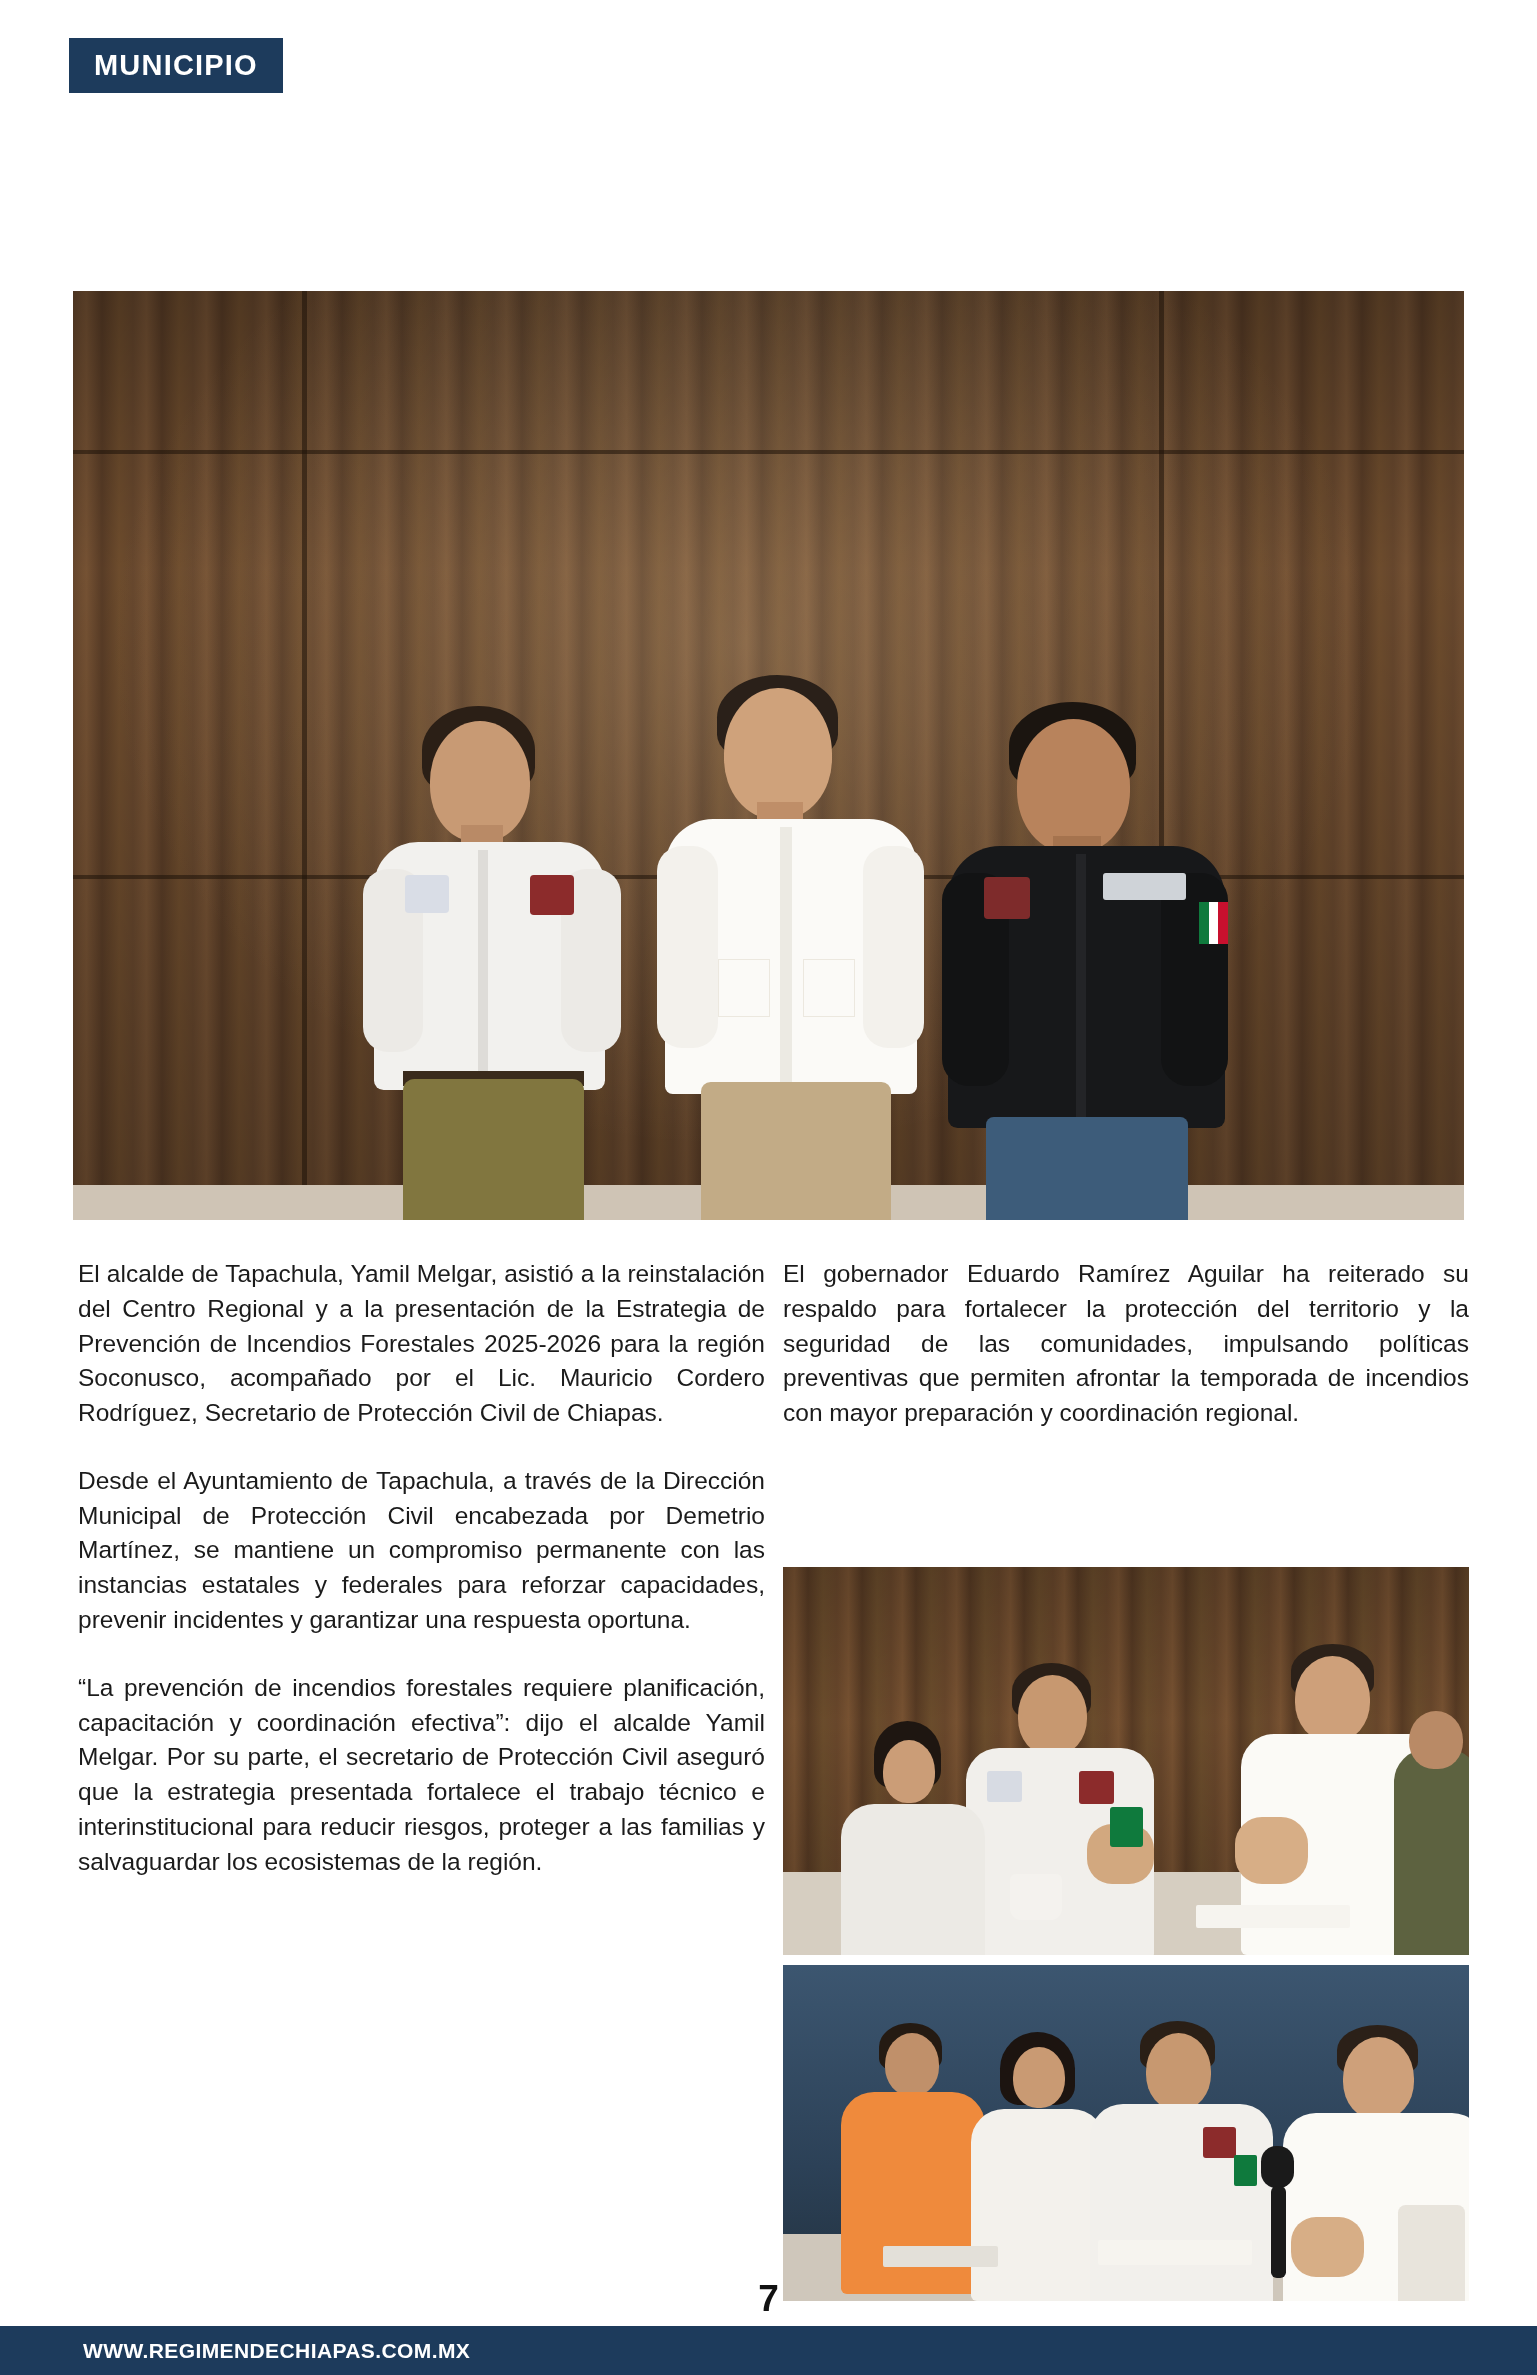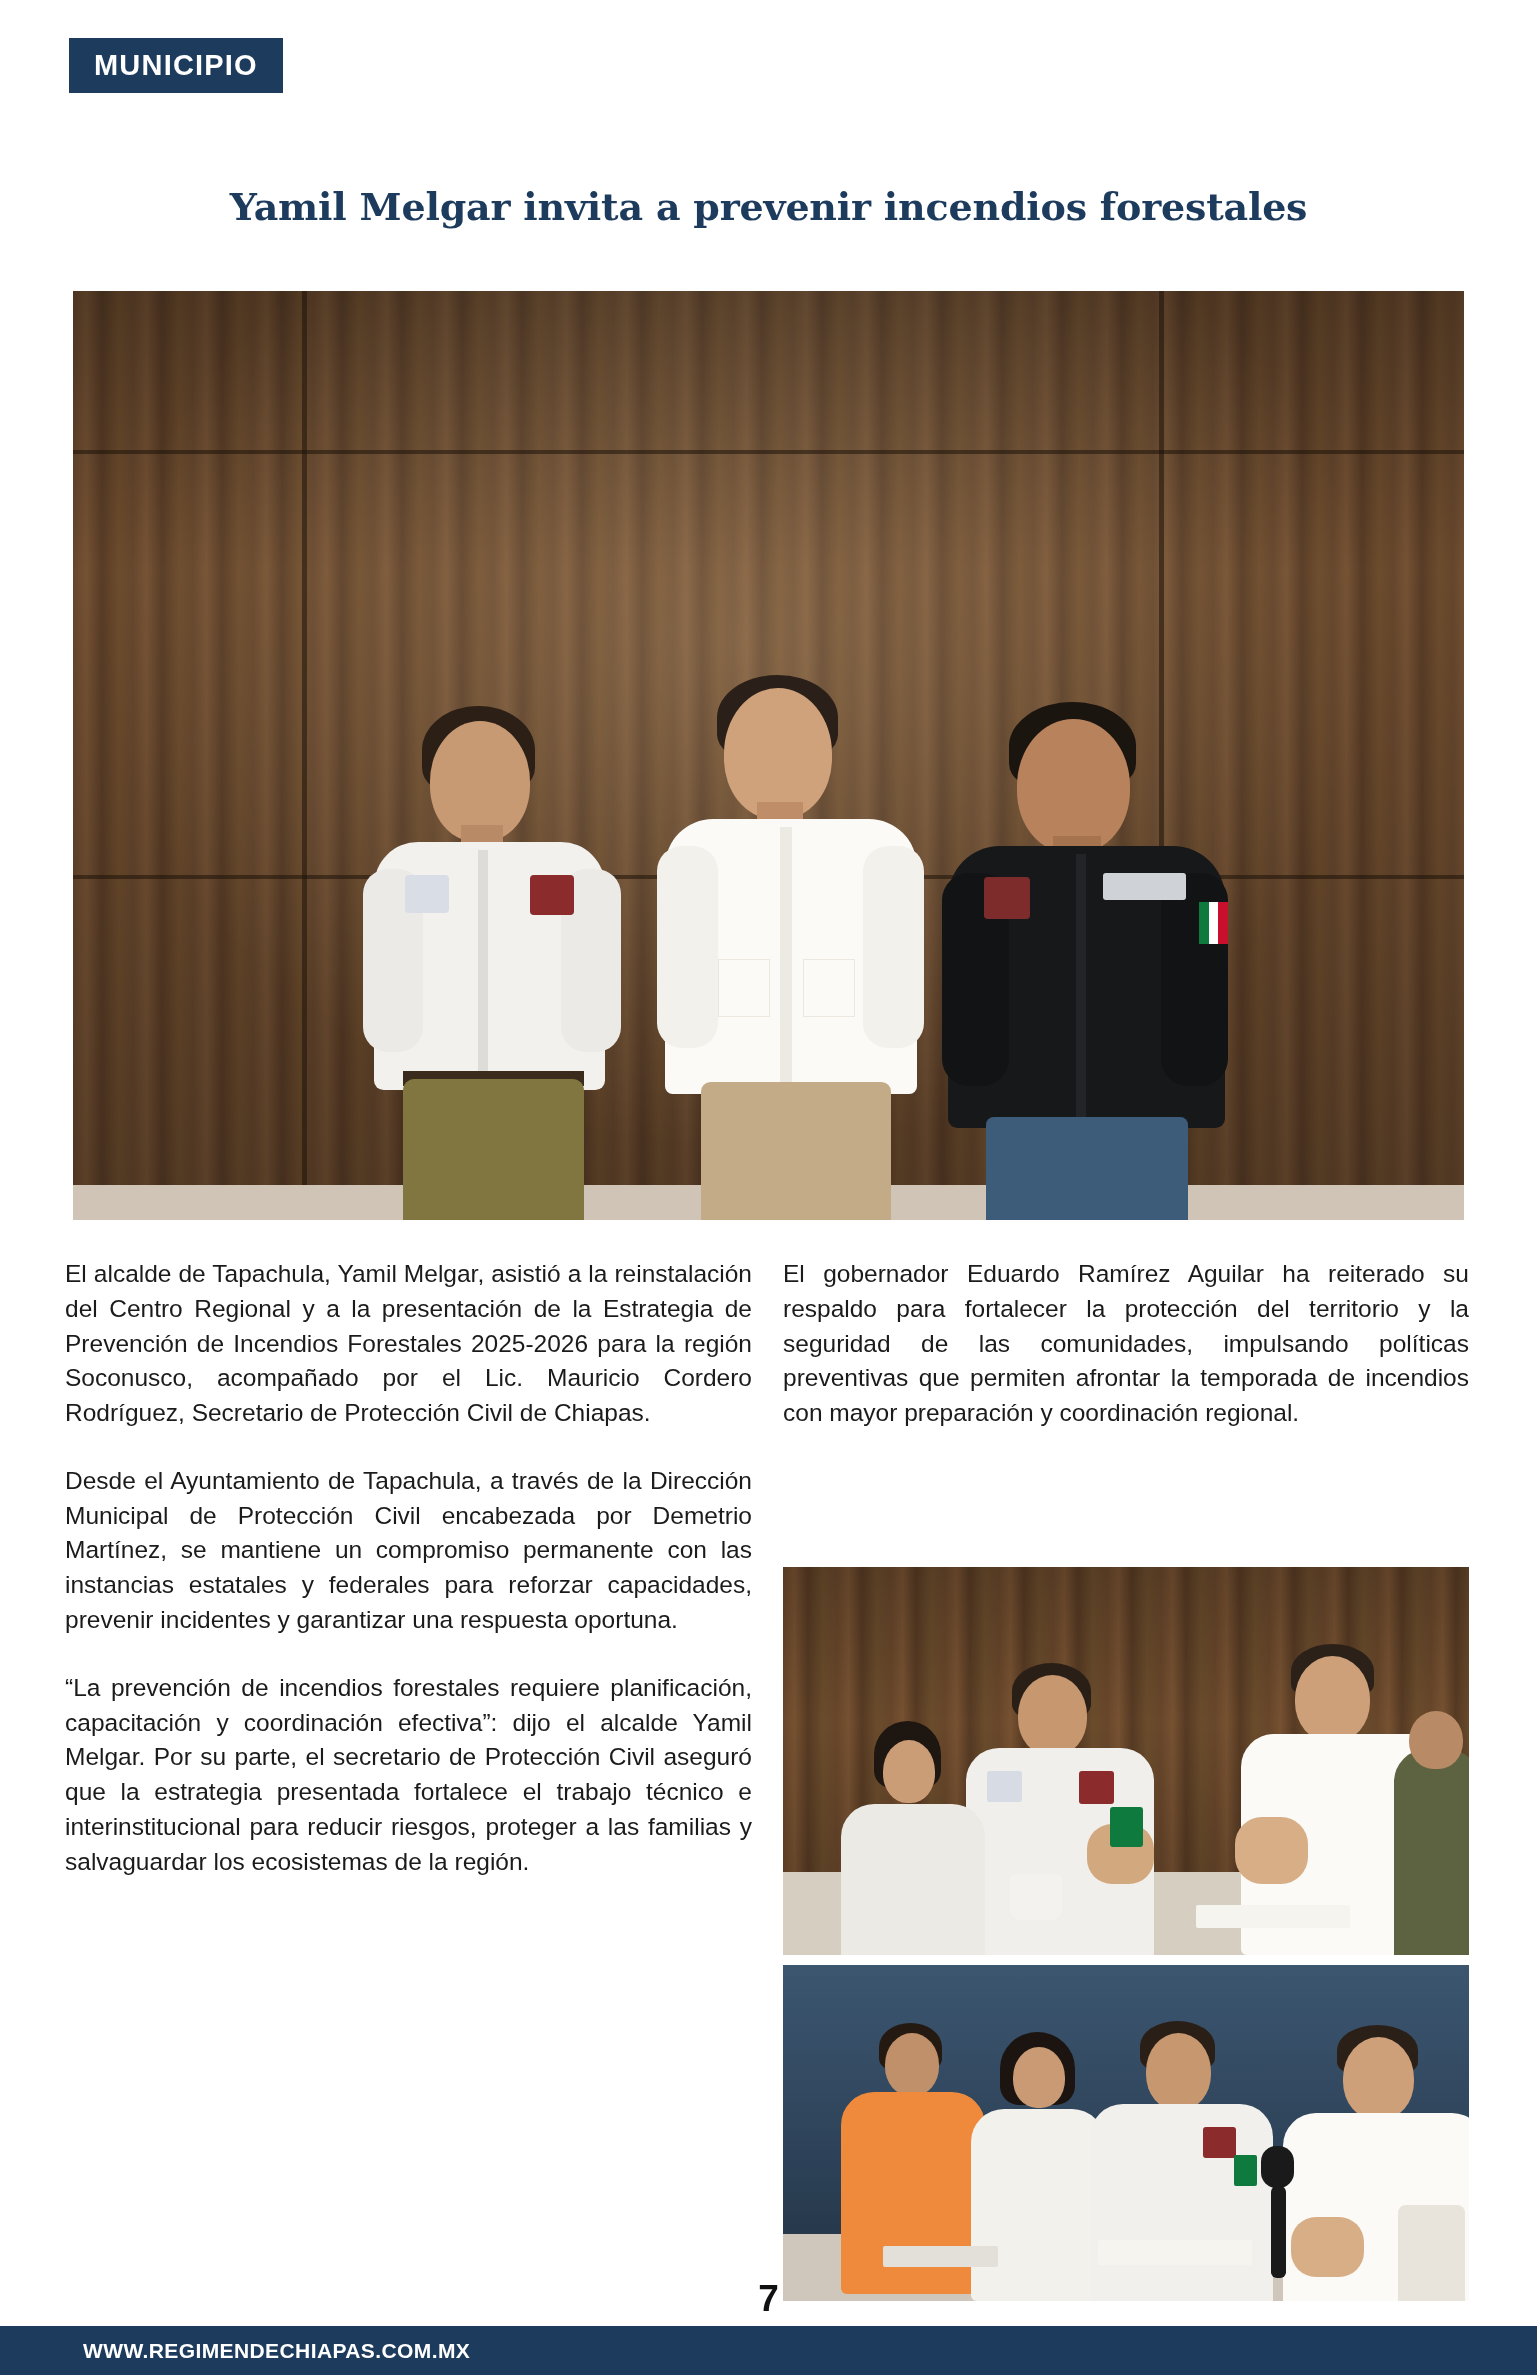--- a/index.html
+++ b/index.html
@@ -145,21 +145,21 @@
   
   .col {
     position: absolute;
     font-size: 24.5px;
     line-height: 1.42;
     color: #1b1b1b;
     text-align: justify;
     font-family: "Liberation Sans", sans-serif;
   }
   .col p { margin: 0 0 33px 0; }
-  .col-left  { left: 65px;  top: 1257px; width: 687px; }
+  .col-left  { left: 78px;  top: 1257px; width: 687px; }
   .col-right { left: 783px; top: 1257px; width: 686px; }
 
   
   .photo2 {
     position: absolute;
     left: 783px;
     top: 1567px;
     width: 686px;
     height: 388px;
     overflow: hidden;
@@ -251,21 +251,20 @@
     font-family: "Liberation Sans", sans-serif;
   }
 </style>
 </head>
 <body>
 
 <div class="page">
 
   <div class="section-tag">MUNICIPIO</div>
 
-  <h1 class="headline">Yamil Melgar invita a prevenir incendios forestales</h1>
 
   <div class="main-photo">
     <div class="wood-wall"></div>
     <div class="wood-sheen"></div>
     <div class="wood-panel-line wood-v1"></div>
     <div class="wood-panel-line wood-v2"></div>
     <div class="wood-panel-line wood-h1"></div>
     <div class="wood-panel-line wood-h2"></div>
     <div class="floor"></div>
 

